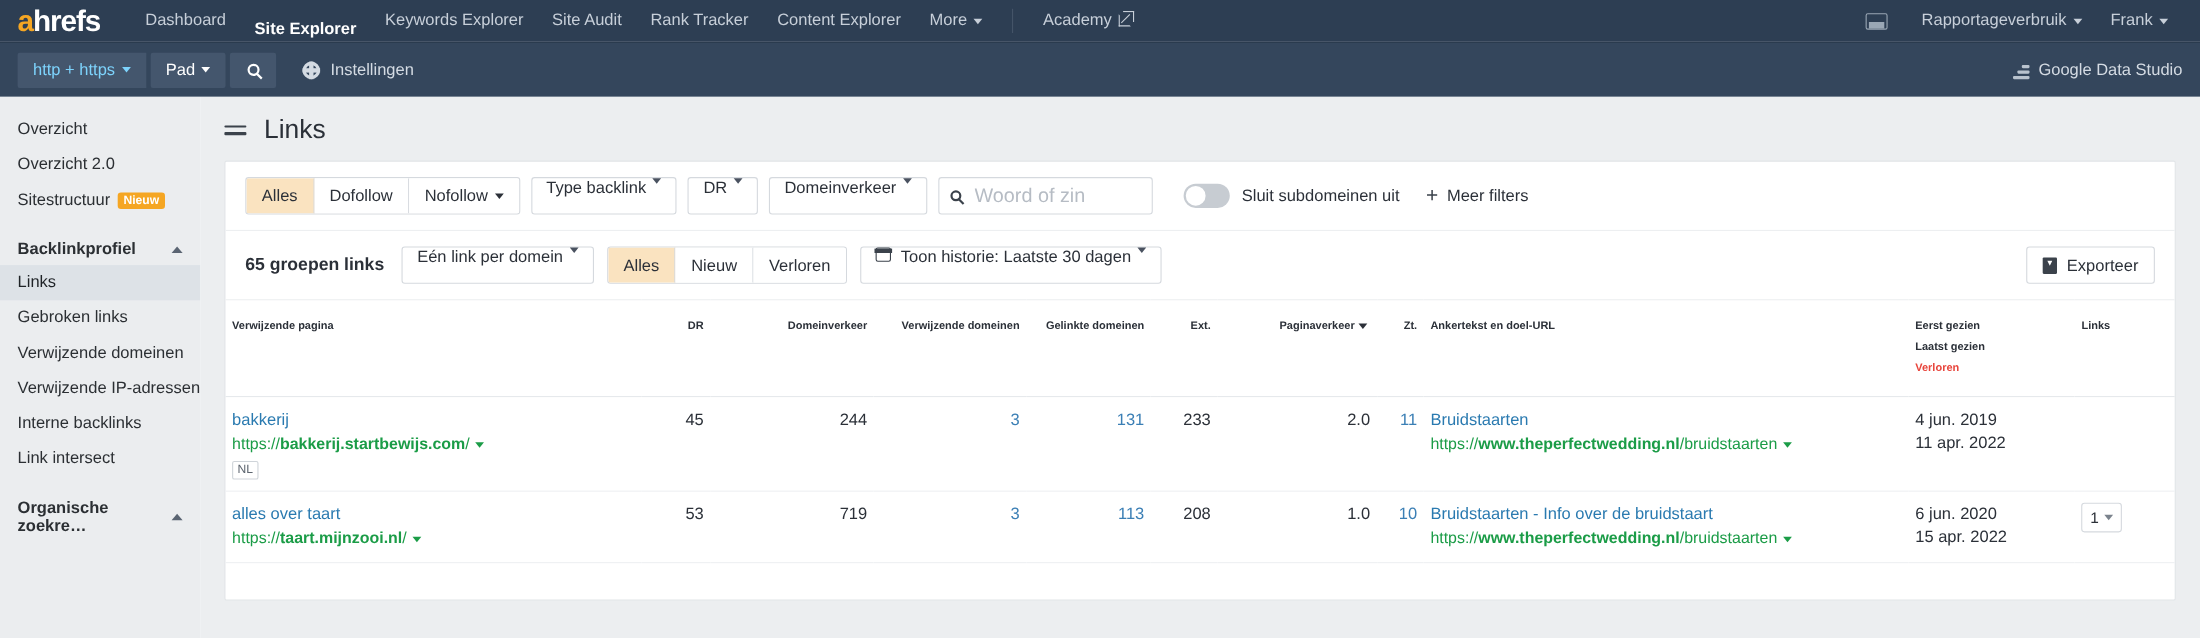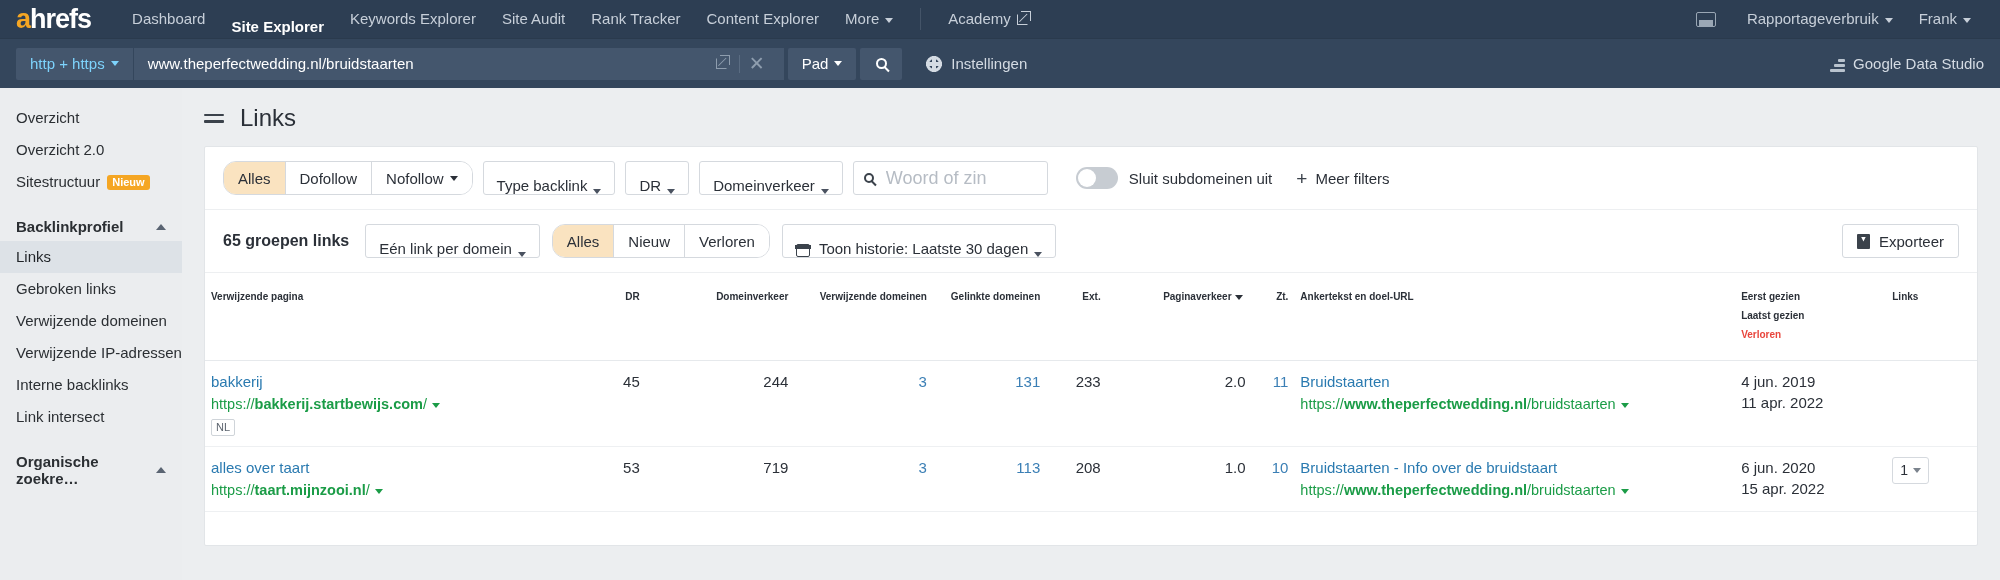--- a/index.html
+++ b/index.html
@@ -220,30 +220,30 @@
     border: 1px solid #e2e5e8;
     min-height: 400px;
   }
 
   
   .filter-row {
     display:flex; align-items:center; gap: 10px;
     padding: 14px 18px;
     border-bottom: 1px solid #edeff1;
   }
-  .seg { display:flex; border:1px solid #d5d9de; border-radius:13px; overflow:hidden; height:34px; }
+  .seg { display:flex; border:1px solid #d5d9de; border-radius:3px; overflow:hidden; height:34px; }
   .seg > div {
     padding: 0 14px; display:flex; align-items:center; font-size:15px; color:#2b3038;
     cursor:pointer; background:#fff; border-right:1px solid #d5d9de; white-space:nowrap;
   }
   .seg > div:last-child { border-right:none; }
   .seg > div.on { background:#fae3c0; }
   .pill {
     height:34px; border:1px solid #d5d9de; border-radius:3px; background:#fff;
-    display:flex; align-items:flex-end; padding:0 13px; font-size:15px; color:#2b3038;
+    display:flex; align-items:flex-start; padding:0 13px; font-size:15px; color:#2b3038;
     cursor:pointer; white-space:nowrap;
   }
   .pill .caret { border-top-color:#4a5260; }
   .search-pill {
     height:34px; border:1px solid #d5d9de; border-radius:3px; background:#fff;
     display:flex; align-items:center; padding:0 10px; width:195px;
   }
   .search-pill .mag { border-color:#3b424b; width:10px;height:10px;}
   .search-pill .mag:after{ background:#3b424b; }
   .search-pill input {
@@ -358,32 +358,20 @@
       <div class="nav-item">
         <span>Frank</span><span class="caret"></span>
       </div>
     </div>
   </div>
 
   <div class="searchbar">
     <div class="proto-select">
       <span>http + https</span>
         <span class="caret"></span>
-    </div>
-    <div class="url-field">
-      <span class="url-text">www.theperfectwedding.nl/bruidstaarten</span>
-      <span class="url-icons">
-        <span class="icon-btn">
-            <span class="ext-ico" style="margin-left:0"></span>
-          </span>
-        <span class="vdiv"></span>
-        <span class="icon-btn">
-            <span class="xmark">✕</span>
-          </span>
-      </span>
     </div>
     <div class="pad-btn">
       <span>Pad</span>
         <span class="caret"></span>
     </div>
     <div class="srch-btn">
         <span class="mag"></span>
       </div>
     <div class="settings">
       <span class="gear"></span>

